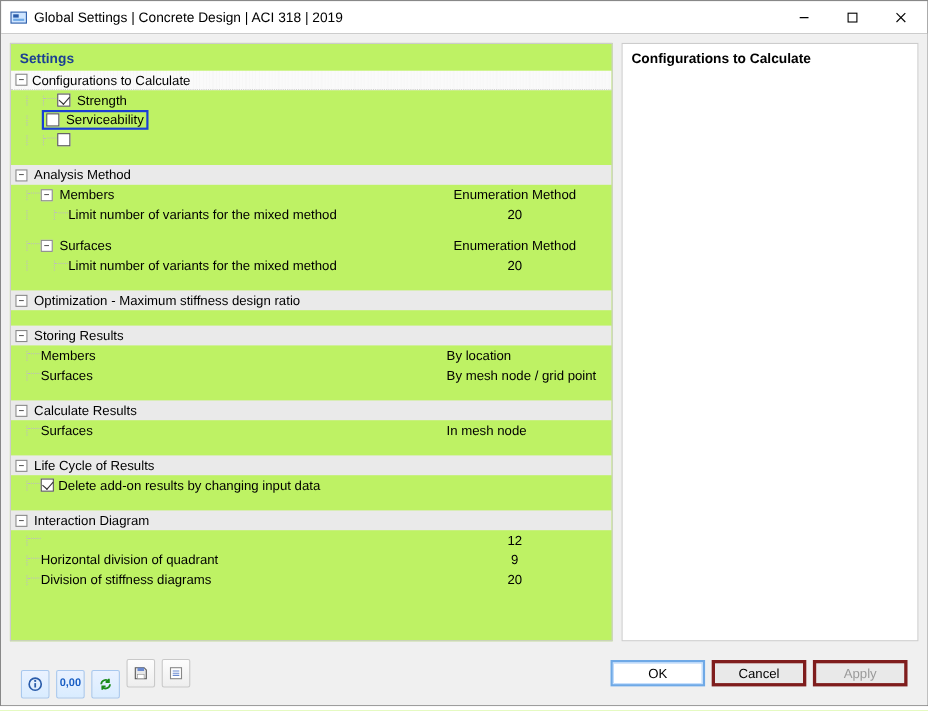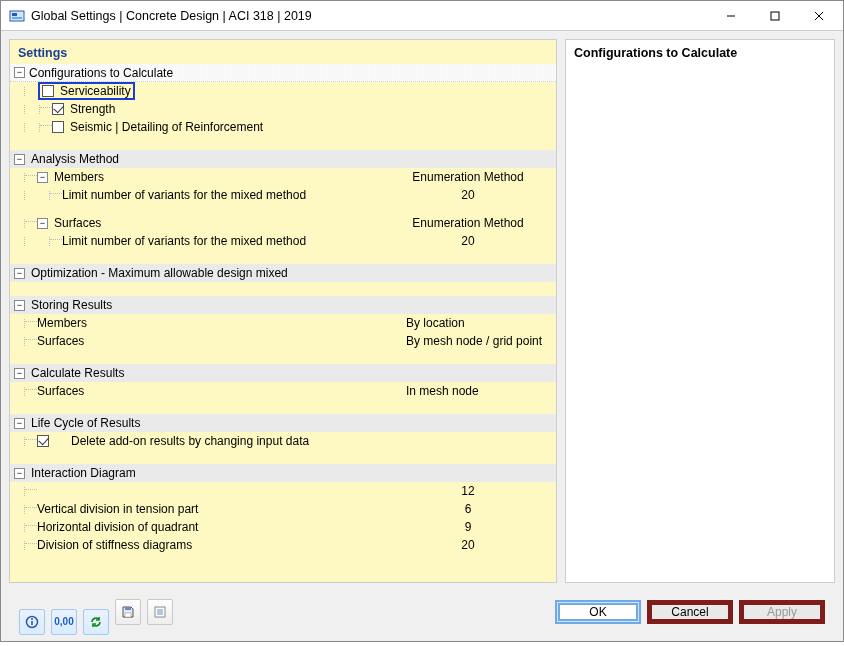--- a/index.html
+++ b/index.html
@@ -5,21 +5,21 @@
   * { box-sizing: border-box; }
   html, body { margin: 0; padding: 0; font-family: "Segoe UI", Tahoma, sans-serif; font-size: 12px; color: #000; }
   .window { width: 844px; height: 642px; border: 1px solid #888; background: #fff; display: flex; flex-direction: column; position: relative; justify-content: space-between; }
   .titlebar { height: 30px; display: flex; align-items: center; padding: 0 2px 0 8px; border-bottom: 1px solid #ccc; }
   .title-icon { width: 16px; height: 16px; margin-right: 6px; }
   .title-text { flex: 1; font-size: 12.5px; }
   .win-btn { width: 44px; height: 28px; display: flex; align-items: center; justify-content: center; }
   .win-btn svg { width: 10px; height: 10px; }
   .client { flex: 1; background: #f0f0f0; padding: 8px; display: flex; flex-direction: column; gap: 8px; min-height: 0; }
   .panes { flex: 1; display: flex; gap: 8px; min-height: 0; }
-  .left-pane { flex: 1; background: #fef9c3; border: 1px solid #ccc; display: flex; flex-direction: column; min-width: 0; }
+  .left-pane { flex: 1; background: #bef264; border: 1px solid #ccc; display: flex; flex-direction: column; min-width: 0; }
   .right-pane { width: 270px; background: #fff; border: 1px solid #ccc; padding: 6px 8px; }
   .pane-header { color: #1b3f94; font-weight: 600; padding: 6px 8px 4px; font-size: 12.5px; }
   .tree-wrap { flex: 1; position: relative; overflow: hidden; }
   .tree-scroll { position: absolute; inset: 0; overflow: scroll; }
   .tree-scroll::-webkit-scrollbar { width: 17px; height: 17px; }
   .tree-scroll::-webkit-scrollbar-thumb { background: #cdcdcd; border: 1px solid #bbb; }
   .tree-scroll::-webkit-scrollbar-track { background: #f0f0f0; }
   .tree-scroll::-webkit-scrollbar-button { background: #f0f0f0; display: block; height: 17px; width: 17px; border: 1px solid #ddd; }
   .tree { min-width: 540px; }
   .thead { display: flex; align-items: center; height: 18px; background: repeating-linear-gradient(90deg, #f7f7f7, #f7f7f7 1px, #fafafa 1px, #fafafa 3px); border-bottom: 1px dotted #ccc; padding-left: 4px; gap: 4px; position: sticky; top: 0; z-index: 2; }
@@ -33,21 +33,21 @@
   .tree-h { display: inline-block; width: 12px; height: 1px; border-top: 1px dotted #bdbdbd; margin-bottom: 3px; }
   .expando { width: 11px; height: 11px; border: 1px solid #888; background: #fff; display: inline-flex; align-items: center; justify-content: center; font-size: 9px; line-height: 1; cursor: default; flex-shrink: 0; }
   .chk { width: 12px; height: 12px; border: 1px solid #555; background: #fff; display: inline-flex; align-items: center; justify-content: center; flex-shrink: 0; position: relative; }
   .chk.checked::after { content: ""; position: absolute; left: 1px; top: 1px; width: 8px; height: 5px; border-left: 1.6px solid #333; border-bottom: 1.6px solid #333; transform: rotate(-48deg); }
   .hl-box { border: 2px solid #1a3fd6; padding: 0 2px; height: 18px; display: inline-flex; align-items: center; gap: 6px; }
   .right-title { font-weight: 600; font-size: 12.5px; }
   .footer { height: 42px; display: flex; align-items: center; padding: 0 10px; gap: 6px; }
   .tool-btn { width: 26px; height: 26px; border: 1px solid #c9c9c9; background: linear-gradient(#fdfdfd,#eee); display: inline-flex; align-items: center; justify-content: center; border-radius: 2px; }
   .tool-btn.blue { background: linear-gradient(#eaf2ff,#d9ecff); border-color: #a8c8ee; margin-top: 19px; }
   .spacer { flex: 1; }
-  .btn { height: 24px; min-width: 86px; border: 5px solid #7f1d1d; background: #e9e9e9; font-size: 12px; display: inline-flex; align-items: center; justify-content: center; padding: 0 12px; }
+  .btn { height: 24px; min-width: 86px; border: 3px solid #7f1d1d; background: #e9e9e9; font-size: 12px; display: inline-flex; align-items: center; justify-content: center; padding: 0 12px; }
   .btn.primary { border-color: #6fa9e6; background: #fff; outline: 1px solid #cfe5ff; outline-offset: -3px; }
   .btn.disabled { color: #9a9a9a; }
   .ind { display: inline-block; flex-shrink: 0; }
 </style>
 </head>
 <body>
 
 <div class="window">
 
   <div class="titlebar">
@@ -86,51 +86,50 @@
             <div class="tree">
 
               <div class="thead">
                 <span class="expando">−</span>
                 <span>Configurations to Calculate</span>
               </div>
               <div class="row">
                 <div class="cell-label">
                   <span class="ind" style="width:14px"></span>
                     <span class="tree-line" style="height:9px"></span>
+                  <span class="ind" style="width:14px"></span>
+                    <span class="tree-line" style="height:9px"></span>
+                    <span class="tree-h"></span>
+                  <span class="chk checked"></span>
+                  <span style="margin-left:6px">Strength</span>
+                </div>
+                  <div class="cell-value"></div>
+                  <div class="cell-edit"></div>
+              </div>
+              <div class="row">
+                <div class="cell-label">
+                  <span class="ind" style="width:14px"></span>
+                    <span class="tree-line" style="height:9px"></span>
                   <span class="ind" style="width:13px"></span>
                   <span class="hl-box">
                     <span class="chk"></span>
                     <span>Serviceability</span>
                   </span>
                 </div>
                   <div class="cell-value"></div>
                   <div class="cell-edit"></div>
               </div>
               <div class="row">
                 <div class="cell-label">
                   <span class="ind" style="width:14px"></span>
                     <span class="tree-line" style="height:9px"></span>
                   <span class="ind" style="width:14px"></span>
                     <span class="tree-line" style="height:9px"></span>
                     <span class="tree-h"></span>
-                  <span class="chk checked"></span>
-                  <span style="margin-left:6px">Strength</span>
-                </div>
-                  <div class="cell-value"></div>
-                  <div class="cell-edit"></div>
-              </div>
-              <div class="row">
-                <div class="cell-label">
-                  <span class="ind" style="width:14px"></span>
-                    <span class="tree-line" style="height:9px"></span>
-                  <span class="ind" style="width:14px"></span>
-                    <span class="tree-line" style="height:9px"></span>
-                    <span class="tree-h"></span>
                   <span class="chk"></span>
-                  <span style="margin-left:6px">Seismic | Detailing of Reinforcement</span>
                 </div>
                   <div class="cell-value"></div>
                   <div class="cell-edit"></div>
               </div>
               <div class="gap"></div>
 
               <div class="section">
                 <span class="expando">−</span>
                 <span>Analysis Method</span>
               </div>
@@ -178,21 +177,21 @@
                     <span class="tree-h"></span>
                   <span>Limit number of variants for the mixed method</span>
                 </div>
                 <div class="cell-value">20</div>
                 <div class="cell-edit"></div>
               </div>
               <div class="gap"></div>
 
               <div class="section">
                 <span class="expando">−</span>
-                <span>Optimization - Maximum allowable design mixed</span>
+                <span>Optimization - Maximum stiffness design ratio</span>
               </div>
               <div class="gap"></div>
 
               <div class="section">
                 <span class="expando">−</span>
                 <span>Storing Results</span>
               </div>
               <div class="row">
                 <div class="cell-label">
                   <span class="ind" style="width:14px"></span>
@@ -234,48 +233,38 @@
               <div class="section">
                 <span class="expando">−</span>
                 <span>Life Cycle of Results</span>
               </div>
               <div class="row">
                 <div class="cell-label">
                   <span class="ind" style="width:14px"></span>
                     <span class="tree-line" style="height:9px"></span>
                     <span class="tree-h"></span>
                   <span class="chk checked"></span>
-                  <span style="margin-left:22px">Delete add-on results by changing input data</span>
+                  <span style="margin-left:4px">Delete add-on results by changing input data</span>
                 </div>
                   <div class="cell-value"></div>
                   <div class="cell-edit"></div>
               </div>
               <div class="gap"></div>
 
               <div class="section">
                 <span class="expando">−</span>
                 <span>Interaction Diagram</span>
               </div>
               <div class="row">
                 <div class="cell-label">
                     <span class="ind" style="width:14px"></span>
                     <span class="tree-line" style="height:9px"></span>
                     <span class="tree-h"></span>
                   </div>
                 <div class="cell-value">12</div>
-                  <div class="cell-edit"></div>
-              </div>
-              <div class="row">
-                <div class="cell-label">
-                    <span class="ind" style="width:14px"></span>
-                    <span class="tree-line" style="height:9px"></span>
-                    <span class="tree-h"></span>
-                    <span>Vertical division in tension part</span>
-                  </div>
-                <div class="cell-value">6</div>
                   <div class="cell-edit"></div>
               </div>
               <div class="row">
                 <div class="cell-label">
                     <span class="ind" style="width:14px"></span>
                     <span class="tree-line" style="height:9px"></span>
                     <span class="tree-h"></span>
                     <span>Horizontal division of quadrant</span>
                   </div>
                 <div class="cell-value">9</div>

